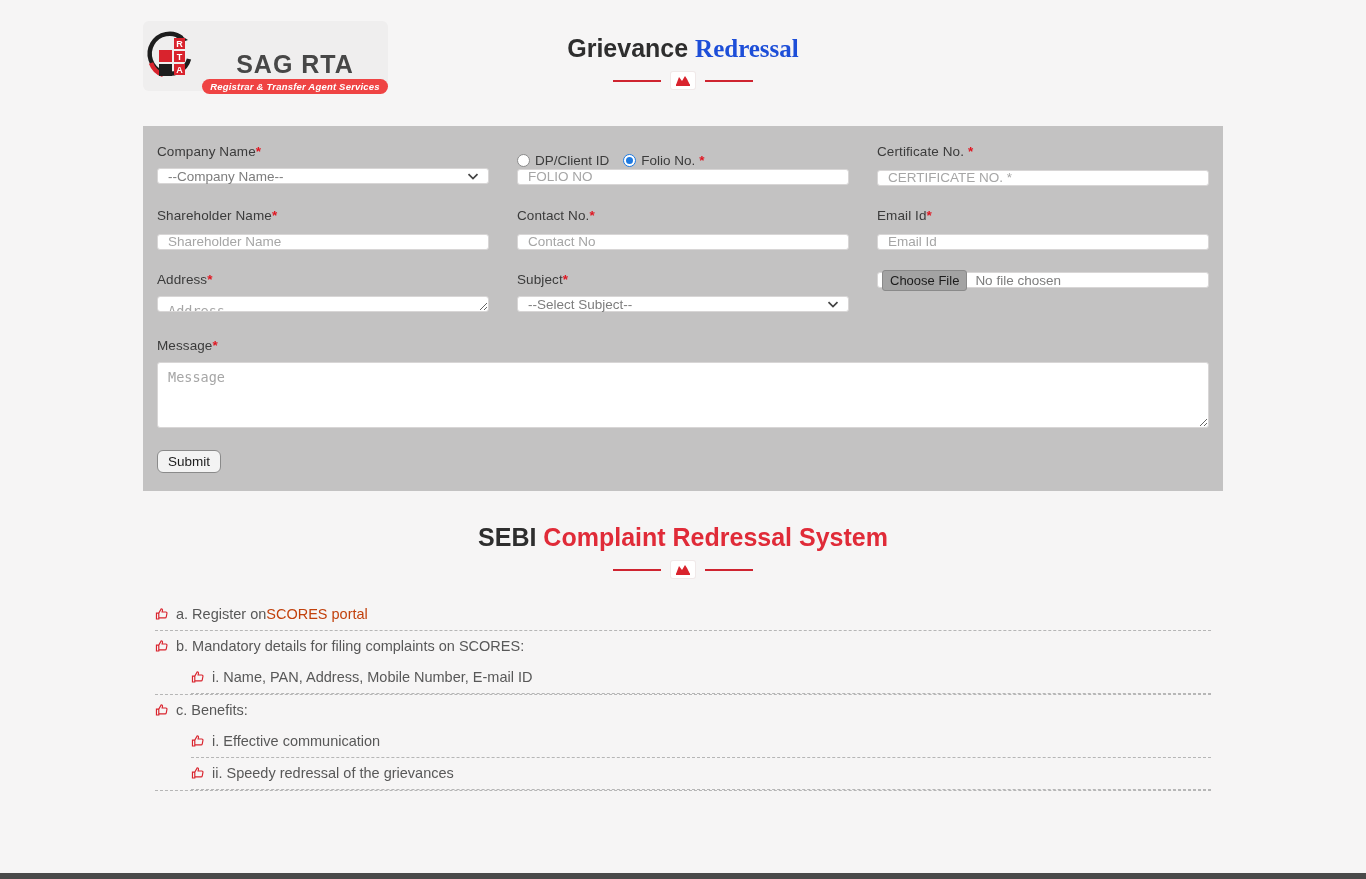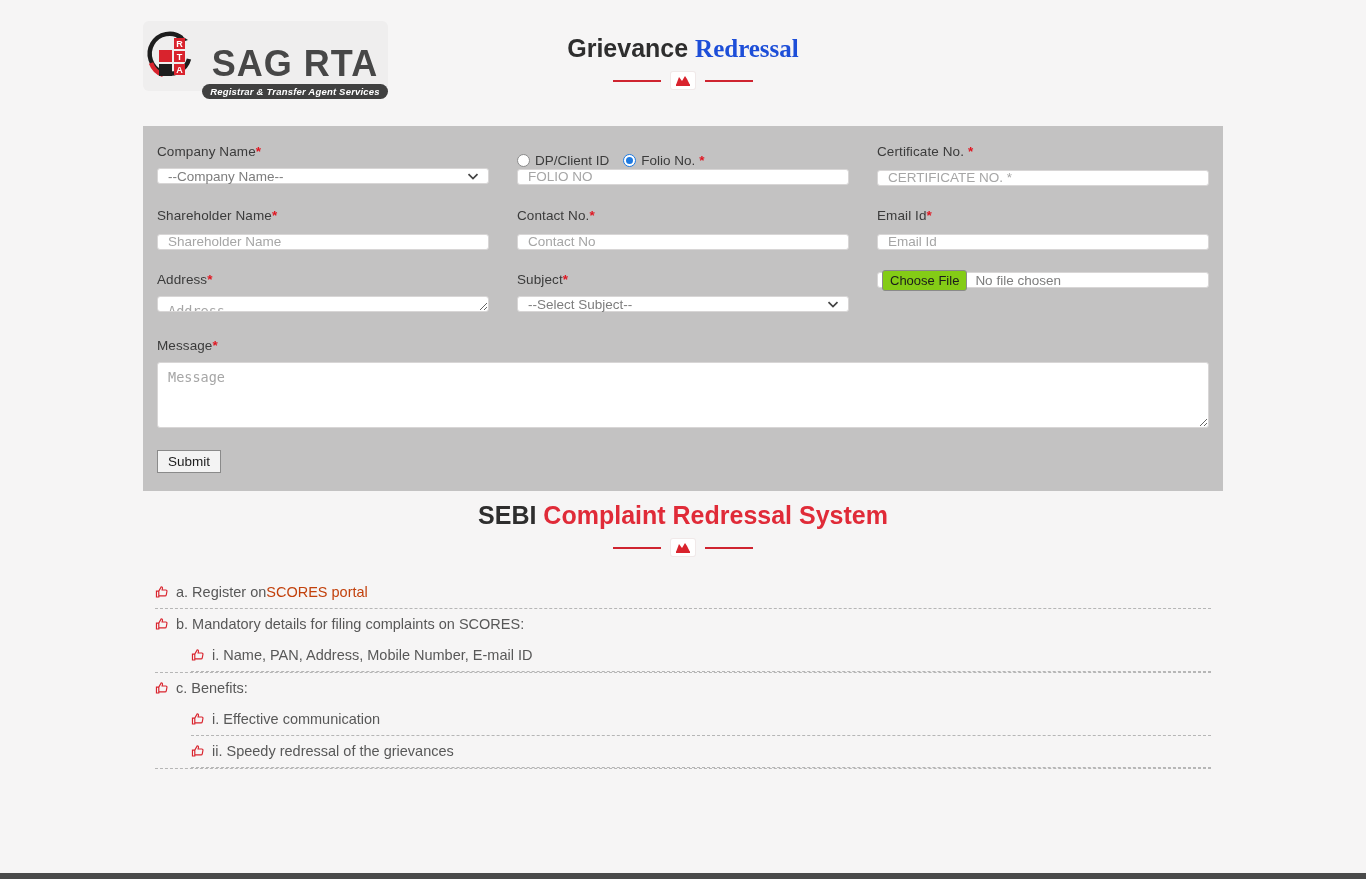--- a/index.html
+++ b/index.html
@@ -6,22 +6,22 @@
   html,body { background:#f6f5f5; }
   body { font-family:"Liberation Sans", sans-serif; }
   .page { position:relative; width:1366px; height:879px; overflow:hidden; background:#f6f5f5; }
 
   
   .header { position:relative; height:126px; }
   .logo-card { position:absolute; left:143px; top:21px; width:245px; height:70px;
     background:#efeeee; border-radius:6px; display:flex; align-items:center; justify-content:center; gap:7px; }
   .logo-mark { position:relative; width:52px; height:52px; }
   .logo-text-wrap { display:flex; flex-direction:column; align-items:center; }
-  .brand-name { font-size:36px; font-weight:800; color:#474747; letter-spacing:1px; line-height:1;margin-top:33px; }
-  .brand-tagline { margin-top:2px; background:#404040; color:#ffffff; font-size:9.5px; font-style:italic;
+  .brand-name { font-size:25px; font-weight:800; color:#474747; letter-spacing:1px; line-height:1;margin-top:33px; }
+  .brand-tagline { margin-top:2px; background:#ef4444; color:#ffffff; font-size:9.5px; font-style:italic;
     font-weight:700; padding:2px 8px; border-radius:8px; letter-spacing:.2px; }
 
   .page-title { text-align:center; padding-top:34px; font-size:25px; font-weight:700; color:#2e2e2e; }
   .page-title .red { color:#1d4ed8;font-family:Liberation Serif, serif; }
   .title-divider { display:flex; align-items:center; justify-content:center; margin-top:9px; }
   .title-divider .line { width:48px; height:2px; background:#cf2430; margin:0 10px; }
   .divider-chip { background:#ffffff; padding:2px 3px; border-radius:2px; box-shadow:0 0 0 1px #f0e9e9; line-height:0; }
 
   
   .form-panel { width:1080px; margin:0 auto; background:#c3c2c2; padding:18px 14px; }
@@ -45,29 +45,29 @@
   .radio-row { display:flex; align-items:center; margin-bottom:9px; height:14px; }
   .radio-opt { display:flex; align-items:center; margin-right:14px; cursor:pointer;margin-top:19px; }
   .rdot { width:13px; height:13px; border-radius:50%; background:#ffffff; border:1px solid #8a8a8a;
     margin-right:5px; position:relative; flex:none; }
   .rdot.checked { border:1px solid #1f7ae0; }
   .rdot.checked::after { content:""; position:absolute; left:2px; top:2px; width:7px; height:7px;
     border-radius:50%; background:#1f7ae0; }
   .radio-opt span.lbl { font-size:13.5px; color:#3b3b3b; }
 
   .file-box { display:flex; align-items:center; padding:0 4px; }
-  .file-btn { border:1px solid #8a8a8a; background:#84cc16; border-radius:3px; font-size:13px; color:#1c1c1c;
+  .file-btn { border:1px solid #8a8a8a; background:#a3a3a3; border-radius:3px; font-size:13px; color:#1c1c1c;
     padding:2px 7px; margin-right:8px; cursor:pointer; white-space:nowrap; }
   .file-status { font-size:13.5px; color:#7d7d7d; }
 
-  .submit-btn { margin-top:18px; background:#f3f3f3; border:1px solid #8a8a8a; border-radius:0;
+  .submit-btn { margin-top:18px; background:#f3f3f3; border:1px solid #8a8a8a; border-radius:6px;
     font-size:13.5px; color:#1c1c1c; padding:3px 10px; cursor:pointer; font-family:inherit; }
 
   
-  .sebi-title { text-align:center; margin-top:10px; font-size:25px; font-weight:700; color:#2e2e2e; }
+  .sebi-title { text-align:center; margin-top:32px; font-size:25px; font-weight:700; color:#2e2e2e; }
   .sebi-title .red { color:#e02b38; }
   .sebi-list { width:1080px; margin:21px auto 0; padding:0 12px; list-style:none; }
   .sebi-list li { list-style:none; }
   .s-item { border-bottom:1px dashed #b6b6b6; }
   .s-row { display:flex; align-items:center; padding:7px 0 8px; }
   .s-row .thumb { margin-right:7px; line-height:0; flex:none; }
   .s-text { font-size:14.5px; color:#585858;text-align:center; }
   .s-link { font-size:14.5px; color:#c2410c; text-decoration:none; cursor:pointer;text-align:center; }
   .sub { margin-left:36px; }
   .sub .s-item:last-child { }

